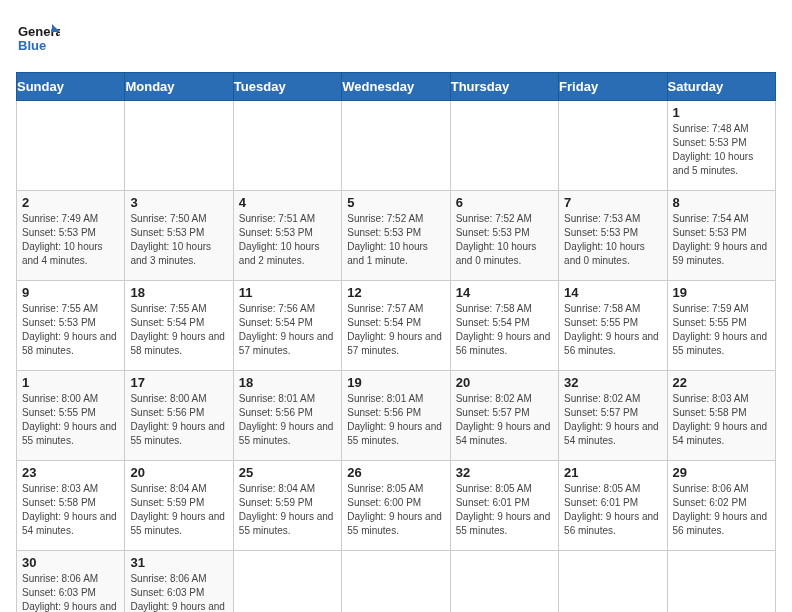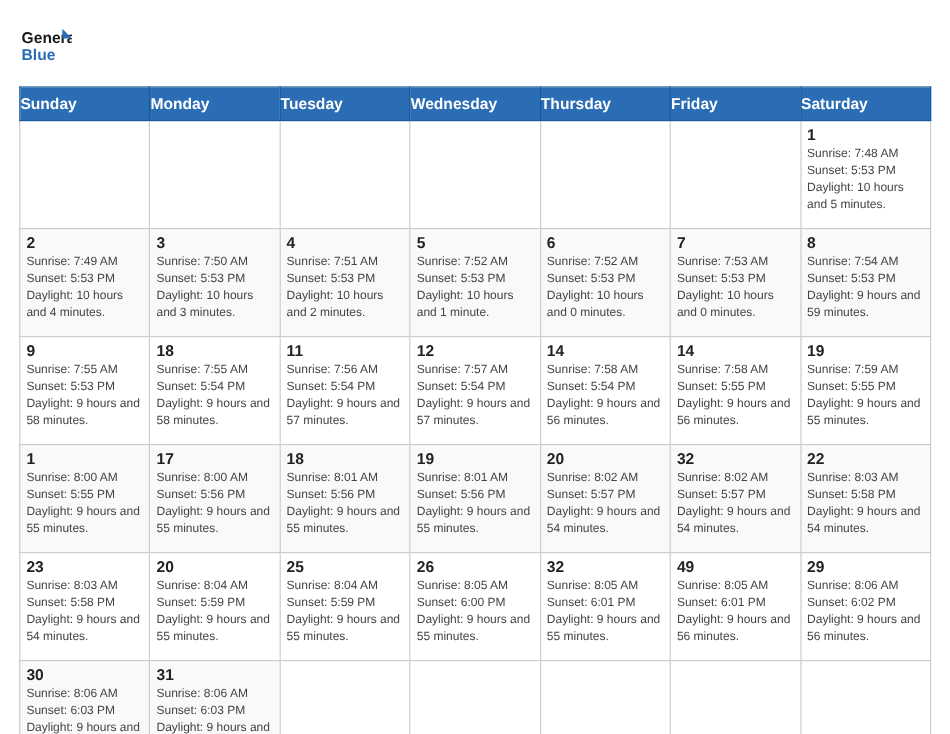--- a/index.html
+++ b/index.html
@@ -232,21 +232,21 @@
         </td>
         <td>
           <span class="day-number">26</span>
           <div class="day-info">Sunrise: 8:05 AM<br>Sunset: 6:00 PM<br>Daylight: 9 hours and 55 minutes.</div>
         </td>
         <td>
           <span class="day-number">32</span>
           <div class="day-info">Sunrise: 8:05 AM<br>Sunset: 6:01 PM<br>Daylight: 9 hours and 55 minutes.</div>
         </td>
         <td>
-          <span class="day-number">49</span>
+          <span class="day-number">21</span>
           <div class="day-info">Sunrise: 8:05 AM<br>Sunset: 6:01 PM<br>Daylight: 9 hours and 56 minutes.</div>
         </td>
         <td>
           <span class="day-number">29</span>
           <div class="day-info">Sunrise: 8:06 AM<br>Sunset: 6:02 PM<br>Daylight: 9 hours and 56 minutes.</div>
         </td>
       </tr>
       <tr>
         <td>
           <span class="day-number">30</span>

